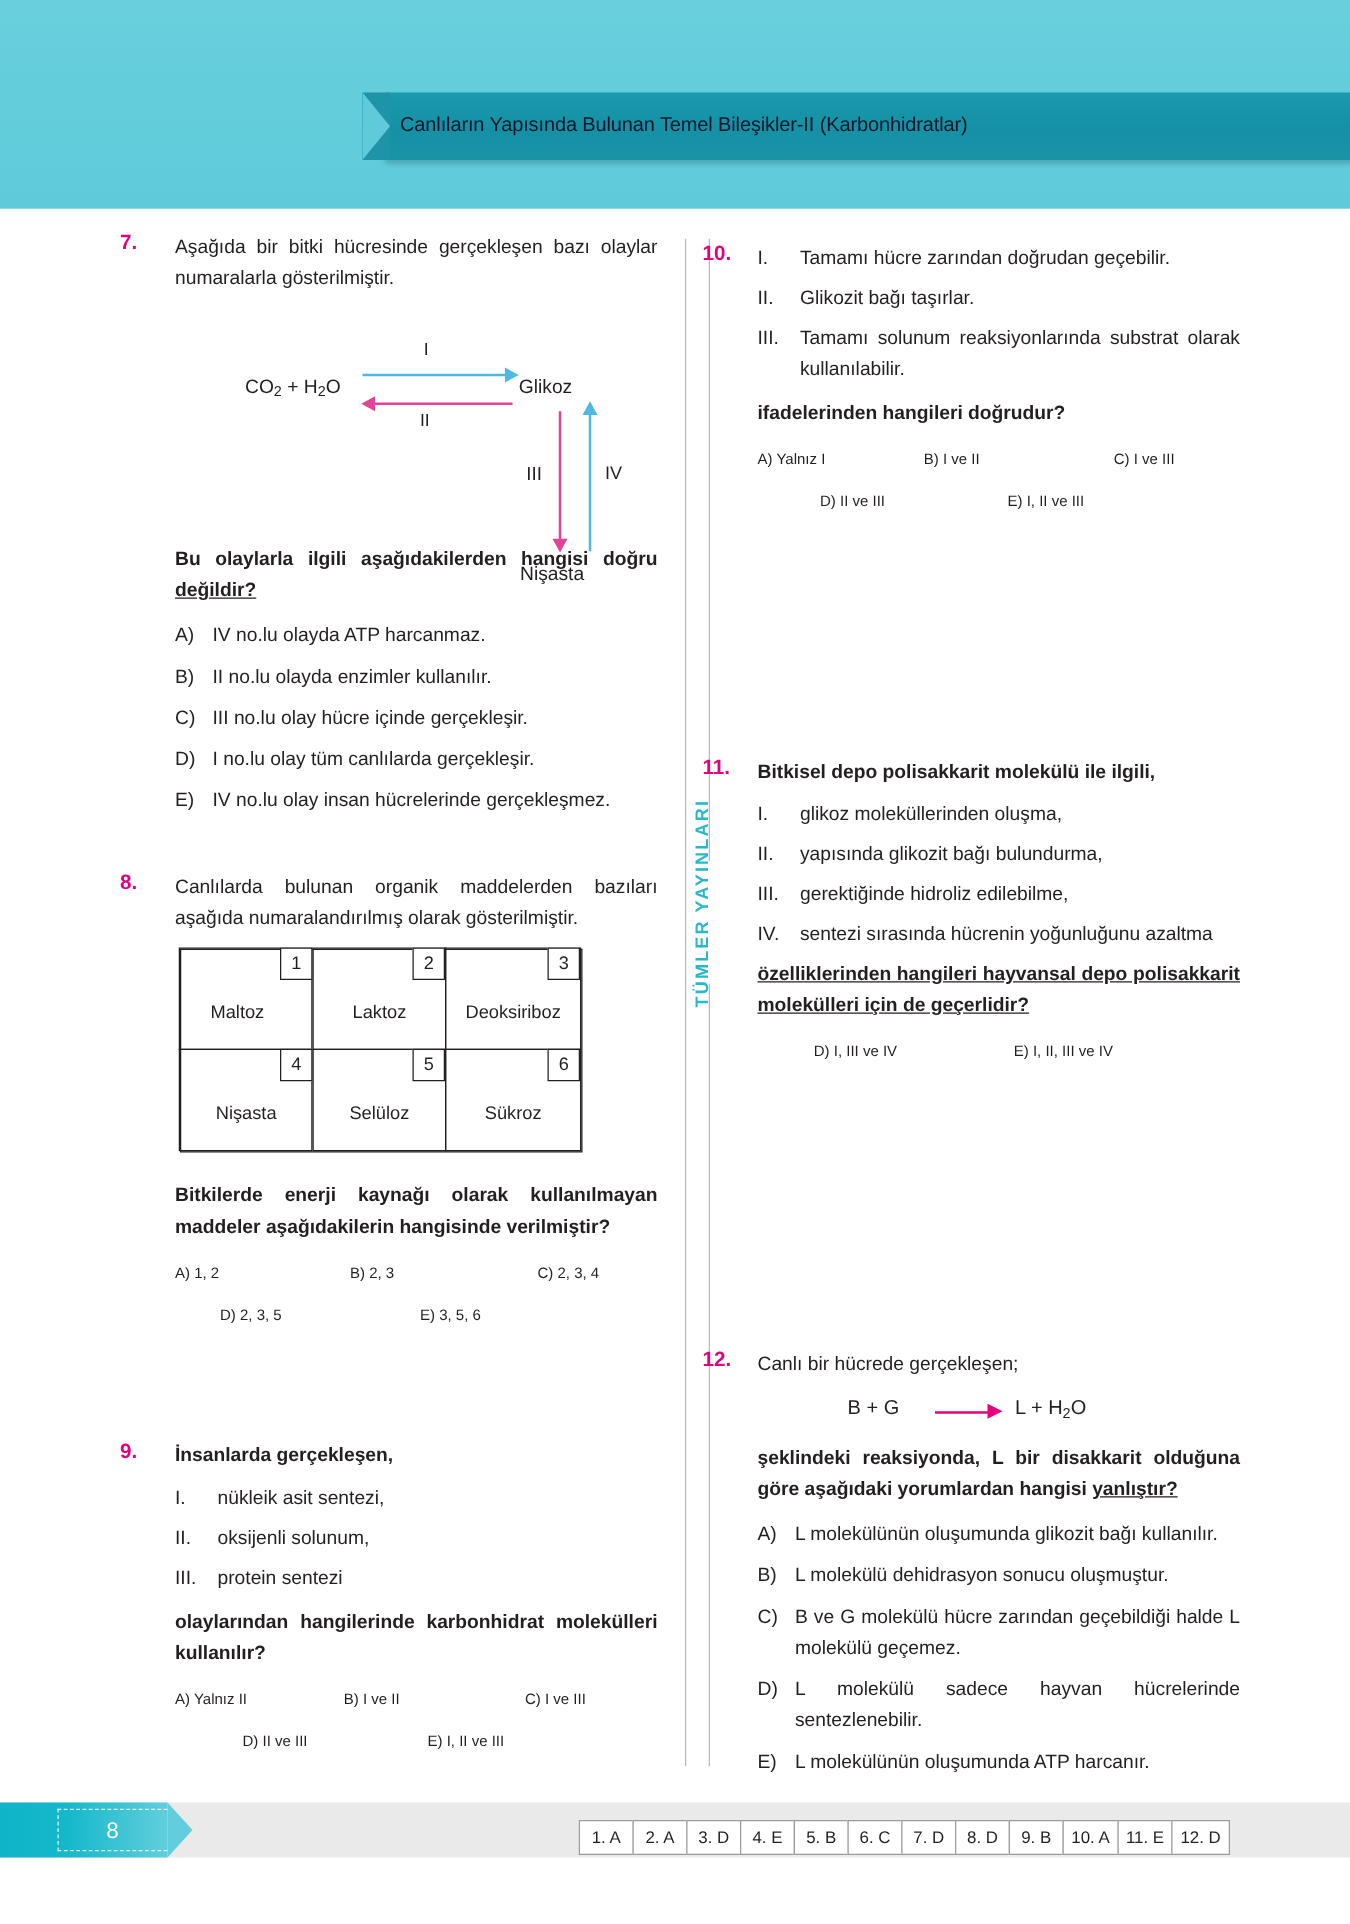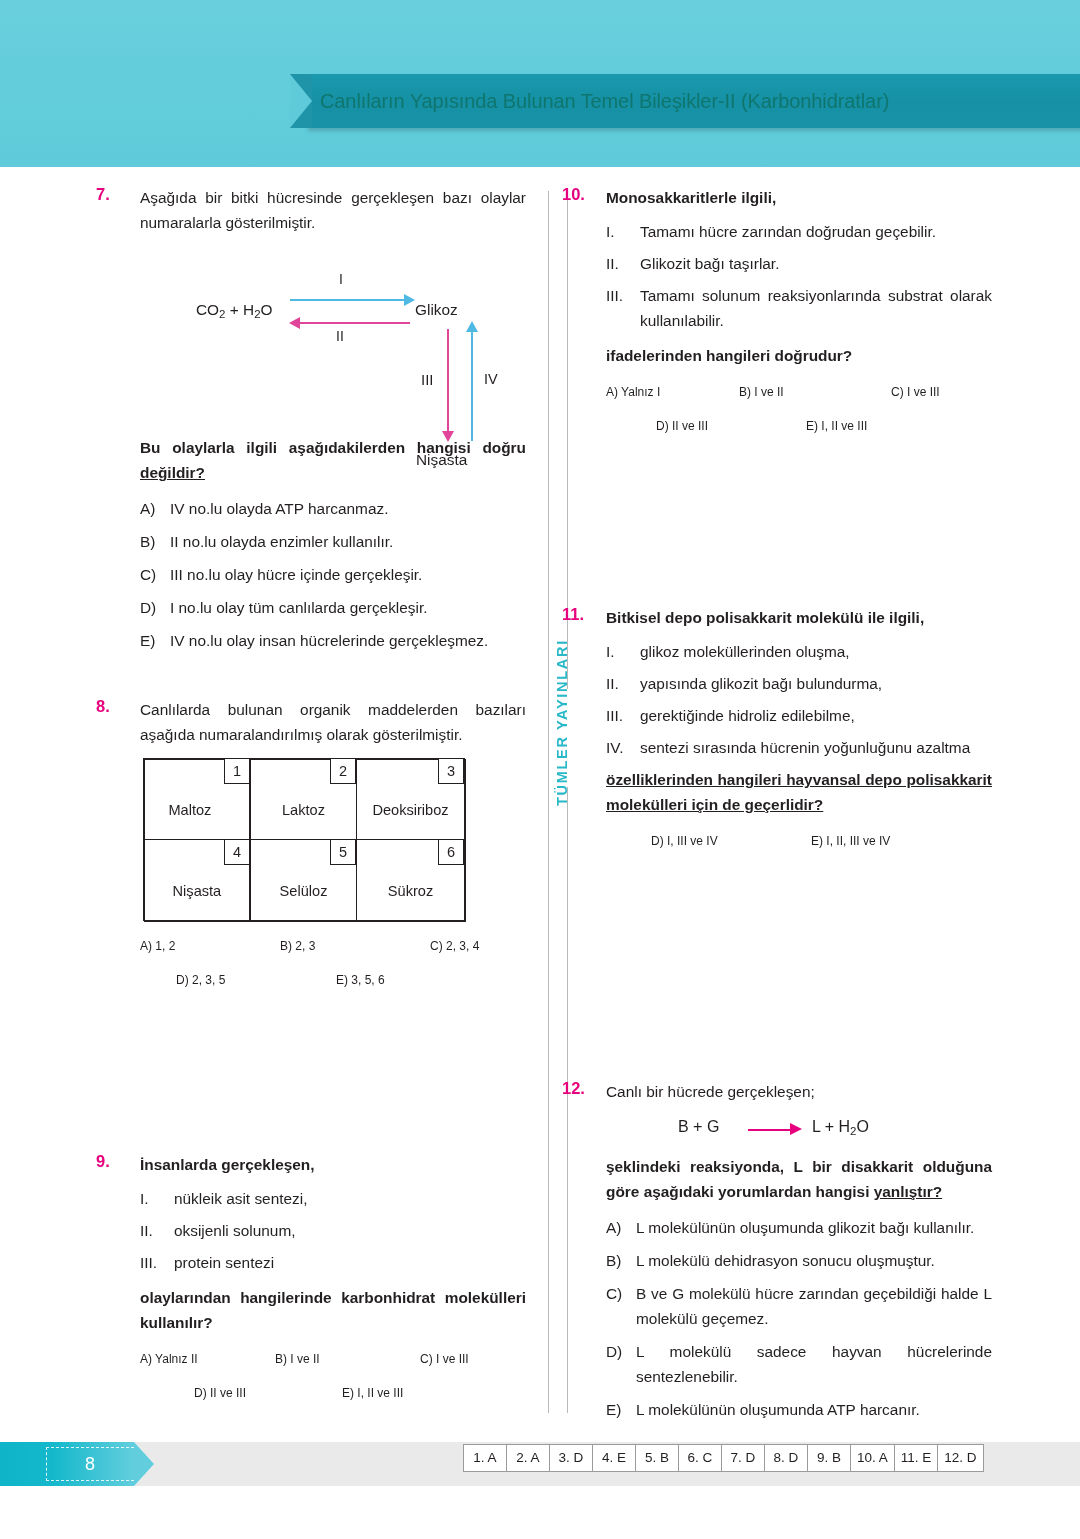--- a/index.html
+++ b/index.html
@@ -35,21 +35,21 @@
     background:#5fcbda;
     height:54px; border:none; top:0; transform:none;
   }
   .ribbon-main{
     position:absolute; left:18px; top:0; width:1062px; height:54px;
     background:linear-gradient(180deg,#1b99ad 0%, #1590a5 55%, #1a93a7 100%);
     box-shadow:0 3px 4px rgba(0,0,0,0.18);
   }
   .ribbon-title{
     position:absolute; left:320px; top:83px; width:740px; height:36px;
-    color:#0f766e; font-size:20px; line-height:36px;
+    color:#0f172a; font-size:16px; line-height:36px;
     letter-spacing:-0.1px; white-space:nowrap;
   }
 
   
   .content{
     position:absolute; left:0; top:167px; width:1080px; height:1240px;
   }
   .col{ position:absolute; top:0; width:430px; }
   .col-left{ left:96px; }
   .col-right{ left:562px; }
@@ -153,21 +153,21 @@
     position:absolute; left:46px; top:1447px; width:88px; height:34px;
     border:1px dashed rgba(255,255,255,.85);
     border-right:none;
   }
   .pagenum{
     position:absolute; left:46px; top:1447px; width:88px; height:34px;
     color:#ffffff; font-size:18px; line-height:34px; text-align:center;
   }
   .answers{
     position:absolute; left:463px; top:1444px; height:40px;
-    display:flex; align-items:flex-start;
+    display:flex; align-items:flex-end;
   }
   .ans{
     border:1px solid #9b9b9b; background:#ffffff;
     height:28px; min-width:44px; padding:0 6px;
     font-size:13.5px; line-height:26px; text-align:center;
     margin-right:-1px;
   }
 </style>
 </head>
 <body>
@@ -275,20 +275,21 @@
 
             <div class="tcell" style="left:105px; top:79px; width:107px; height:82px;"></div>
             <div class="badge" style="left:185px; top:79px;">5</div>
             <div class="cellname" style="left:105px; top:123px; width:107px;">Selüloz</div>
 
             <div class="tcell" style="left:211px; top:79px; width:109px; height:82px;"></div>
             <div class="badge" style="left:293px; top:79px;">6</div>
             <div class="cellname" style="left:211px; top:123px; width:109px;">Sükroz</div>
           </div>
 
+          <div class="ask" style="margin-top:22px;">Bitkilerde enerji kaynağı olarak kullanılmayan maddeler aşağıdakilerin hangisinde verilmiştir?</div>
 
           <div class="opts-grid">
             <div class="r1">
               <span class="og" style="width:140px;">A) 1, 2</span>
               <span class="og" style="width:150px;">B) 2, 3</span>
               <span class="og">C) 2, 3, 4</span>
             </div>
             <div class="r2">
               <span class="og" style="width:36px;"></span>
               <span class="og" style="width:160px;">D) 2, 3, 5</span>
@@ -336,21 +337,20 @@
     </div>
 
   </div>
 
   <div class="col col-right">
 
     <div class="q" style="top:18px;">
       <div class="q-head">
         <div class="q-num">10.</div>
         <div class="q-body">
-          <div class="stem bold nojust">Monosakkaritlerle ilgili,</div>
           <div class="roman-list">
             <div class="roman-row">
               <div class="roman-lbl">I.</div>
               <div class="roman-txt">Tamamı hücre zarından doğrudan geçebilir.</div>
             </div>
             <div class="roman-row">
               <div class="roman-lbl">II.</div>
               <div class="roman-txt">Glikozit bağı taşırlar.</div>
             </div>
             <div class="roman-row">

